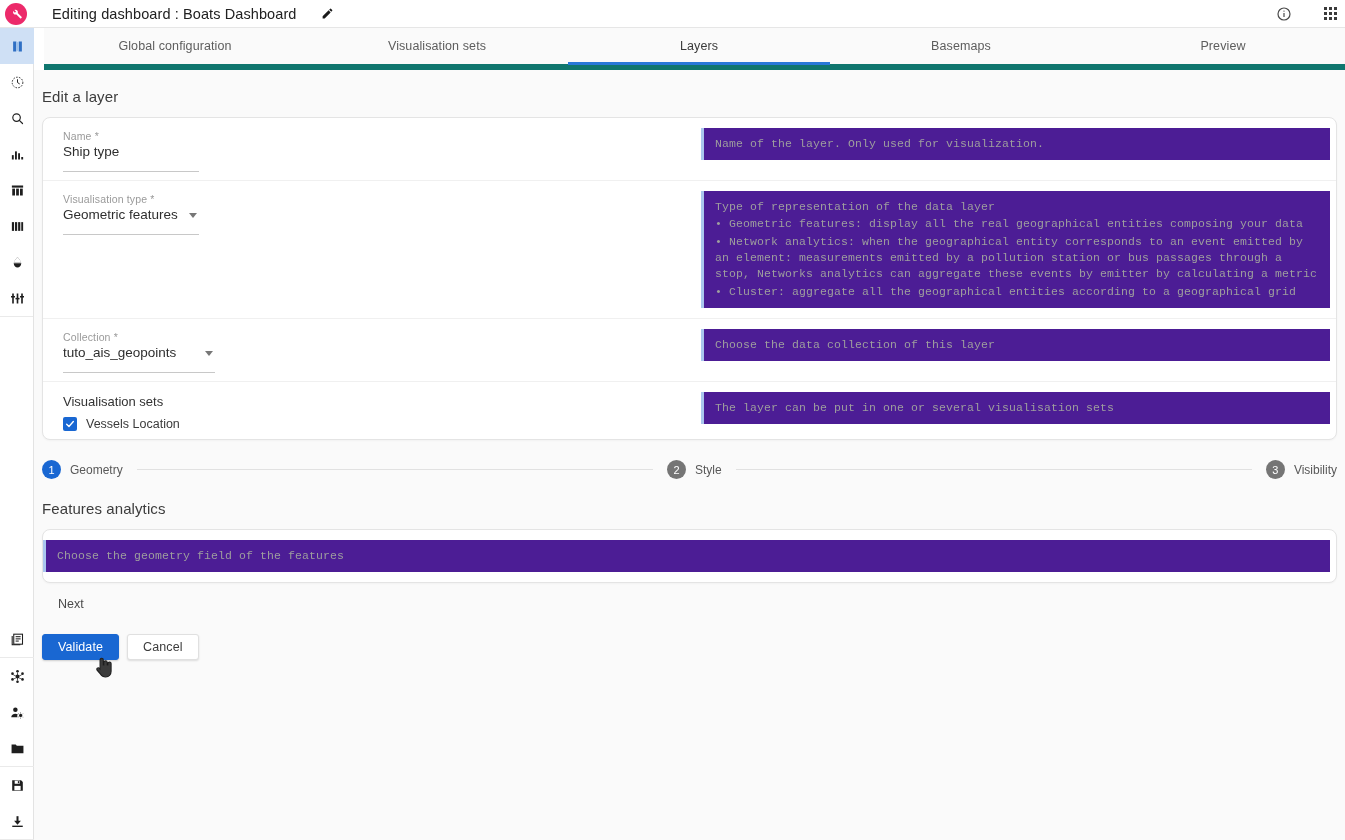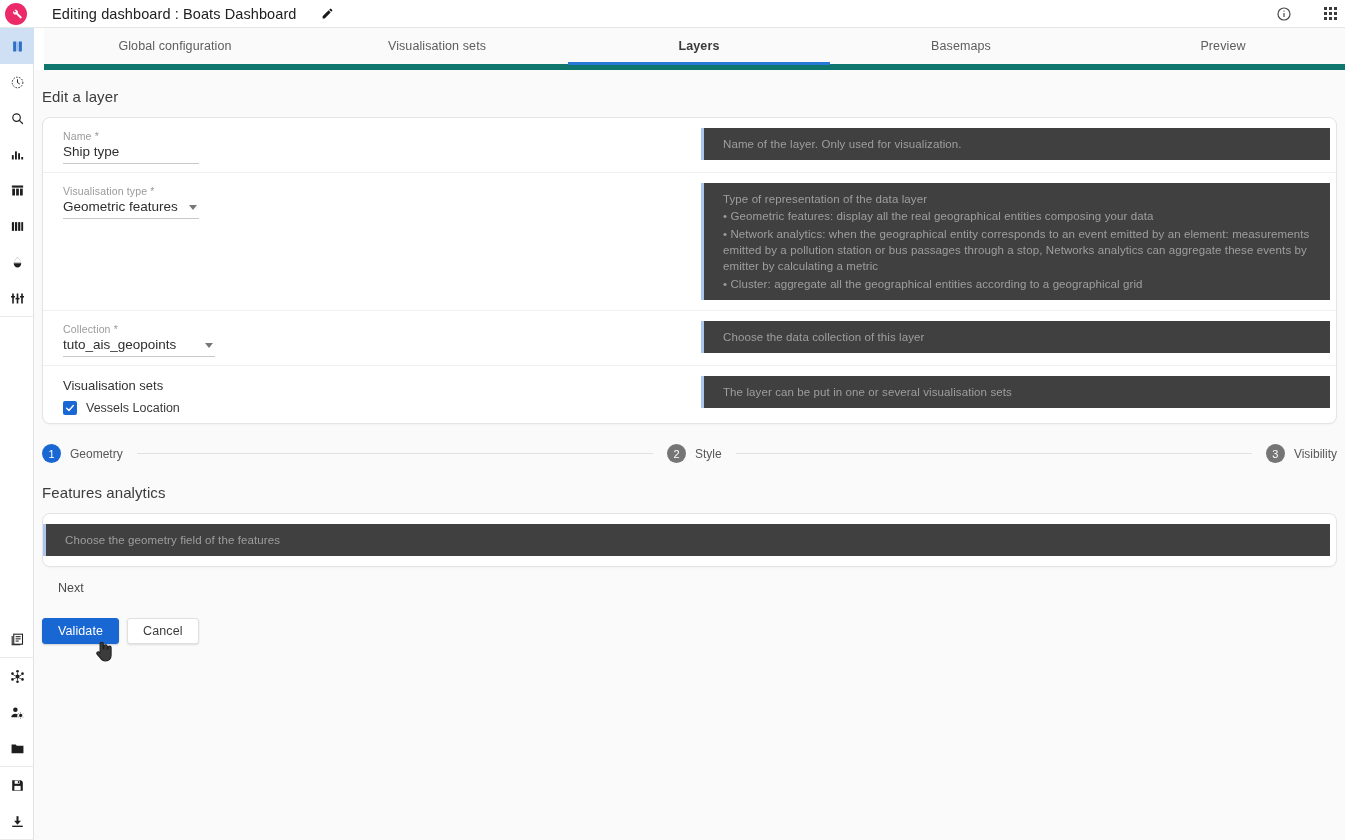--- a/index.html
+++ b/index.html
@@ -59,21 +59,21 @@
   .tabs {
     position: absolute; top: 28px; left: 44px; width: 1310px; height: 42px;
     background: #fafafa; border-bottom: 6px solid #0f766e;
     display: flex; align-items: stretch;
   }
   .tab {
     flex: 1 1 0; display: flex; align-items: center; justify-content: center;
     font-size: 12.5px; color: #5d5d5d; cursor: pointer; position: relative;
     letter-spacing: .1px;
   }
-  .tab.active { color: #3a3a3a; font-weight: bold; }
+  .tab.active { color: #3a3a3a; }
   .tab.active::after {
     content: ""; position: absolute; bottom: -1px; left: 0; right: 0;
     height: 3px; background: #2878d8;
   }
 
   
   .page {
     position: absolute; top: 70px; left: 34px; width: 1311px; height: 770px;
     background: #fafafa; overflow: hidden;
   }
@@ -92,45 +92,46 @@
   .frow:last-child { border-bottom: none; }
   .fleft { width: 658px; flex: 0 0 658px; padding: 12px 0 8px 20px; }
   .fright { flex: 1 1 auto; padding: 10px 6px 10px 0; display: flex; align-items: flex-start; }
 
   .field-label {
     font-size: 10.5px; color: #9a9a9a; letter-spacing: .15px;
     margin-bottom: 2px; display: block;
   }
   .field-line {
     width: 136px; border-bottom: 1px solid #c8c8c8;
-    padding-bottom: 4px; position: relative;
+    padding-bottom: 12px; position: relative;
     display: flex; align-items: flex-end;
   }
   .field-line.wide { width: 152px; }
   .field-val {
     font-size: 13.5px; color: #2e2e2e; flex: 1 1 auto;
     background: transparent; border: 0; outline: none;
     font-family: "Liberation Sans", sans-serif; padding: 0;
   }
   .caret {
     width: 0; height: 0; border-left: 4.5px solid transparent;
     border-right: 4.5px solid transparent; border-top: 5px solid #777;
     margin: 0 2px 4px 6px; cursor: pointer; flex: 0 0 auto;
   }
   .clear-x {
     font-size: 13px; color: #4a4a4a; cursor: pointer; line-height: 1;
     margin-bottom: 1px; flex: 0 0 auto;
   }
 
   
   .help {
-    background: #404040; border-left: 3px solid #aac6ee;
-    padding: 8px 10px 8px 19px; width: 100%;
+    background: #4c1d95; border-left: 3px solid #aac6ee;
+    padding: 8px 10px 8px 11px; width: 100%;
     font-size: 11.5px; color: #9e9e9e; line-height: 1.42;
     letter-spacing: .1px;
+    font-family: Liberation Mono, monospace;
   }
   .help p { margin: 0; }
   .help p + p { margin-top: 1px; }
 
   
   .vs-title { font-size: 13px; color: #333; margin-bottom: 8px; }
   .vs-row { display: flex; align-items: center; cursor: pointer; }
   .cbox {
     width: 14px; height: 14px; border-radius: 2px; background: #1967d2;
     display: flex; align-items: center; justify-content: center;

